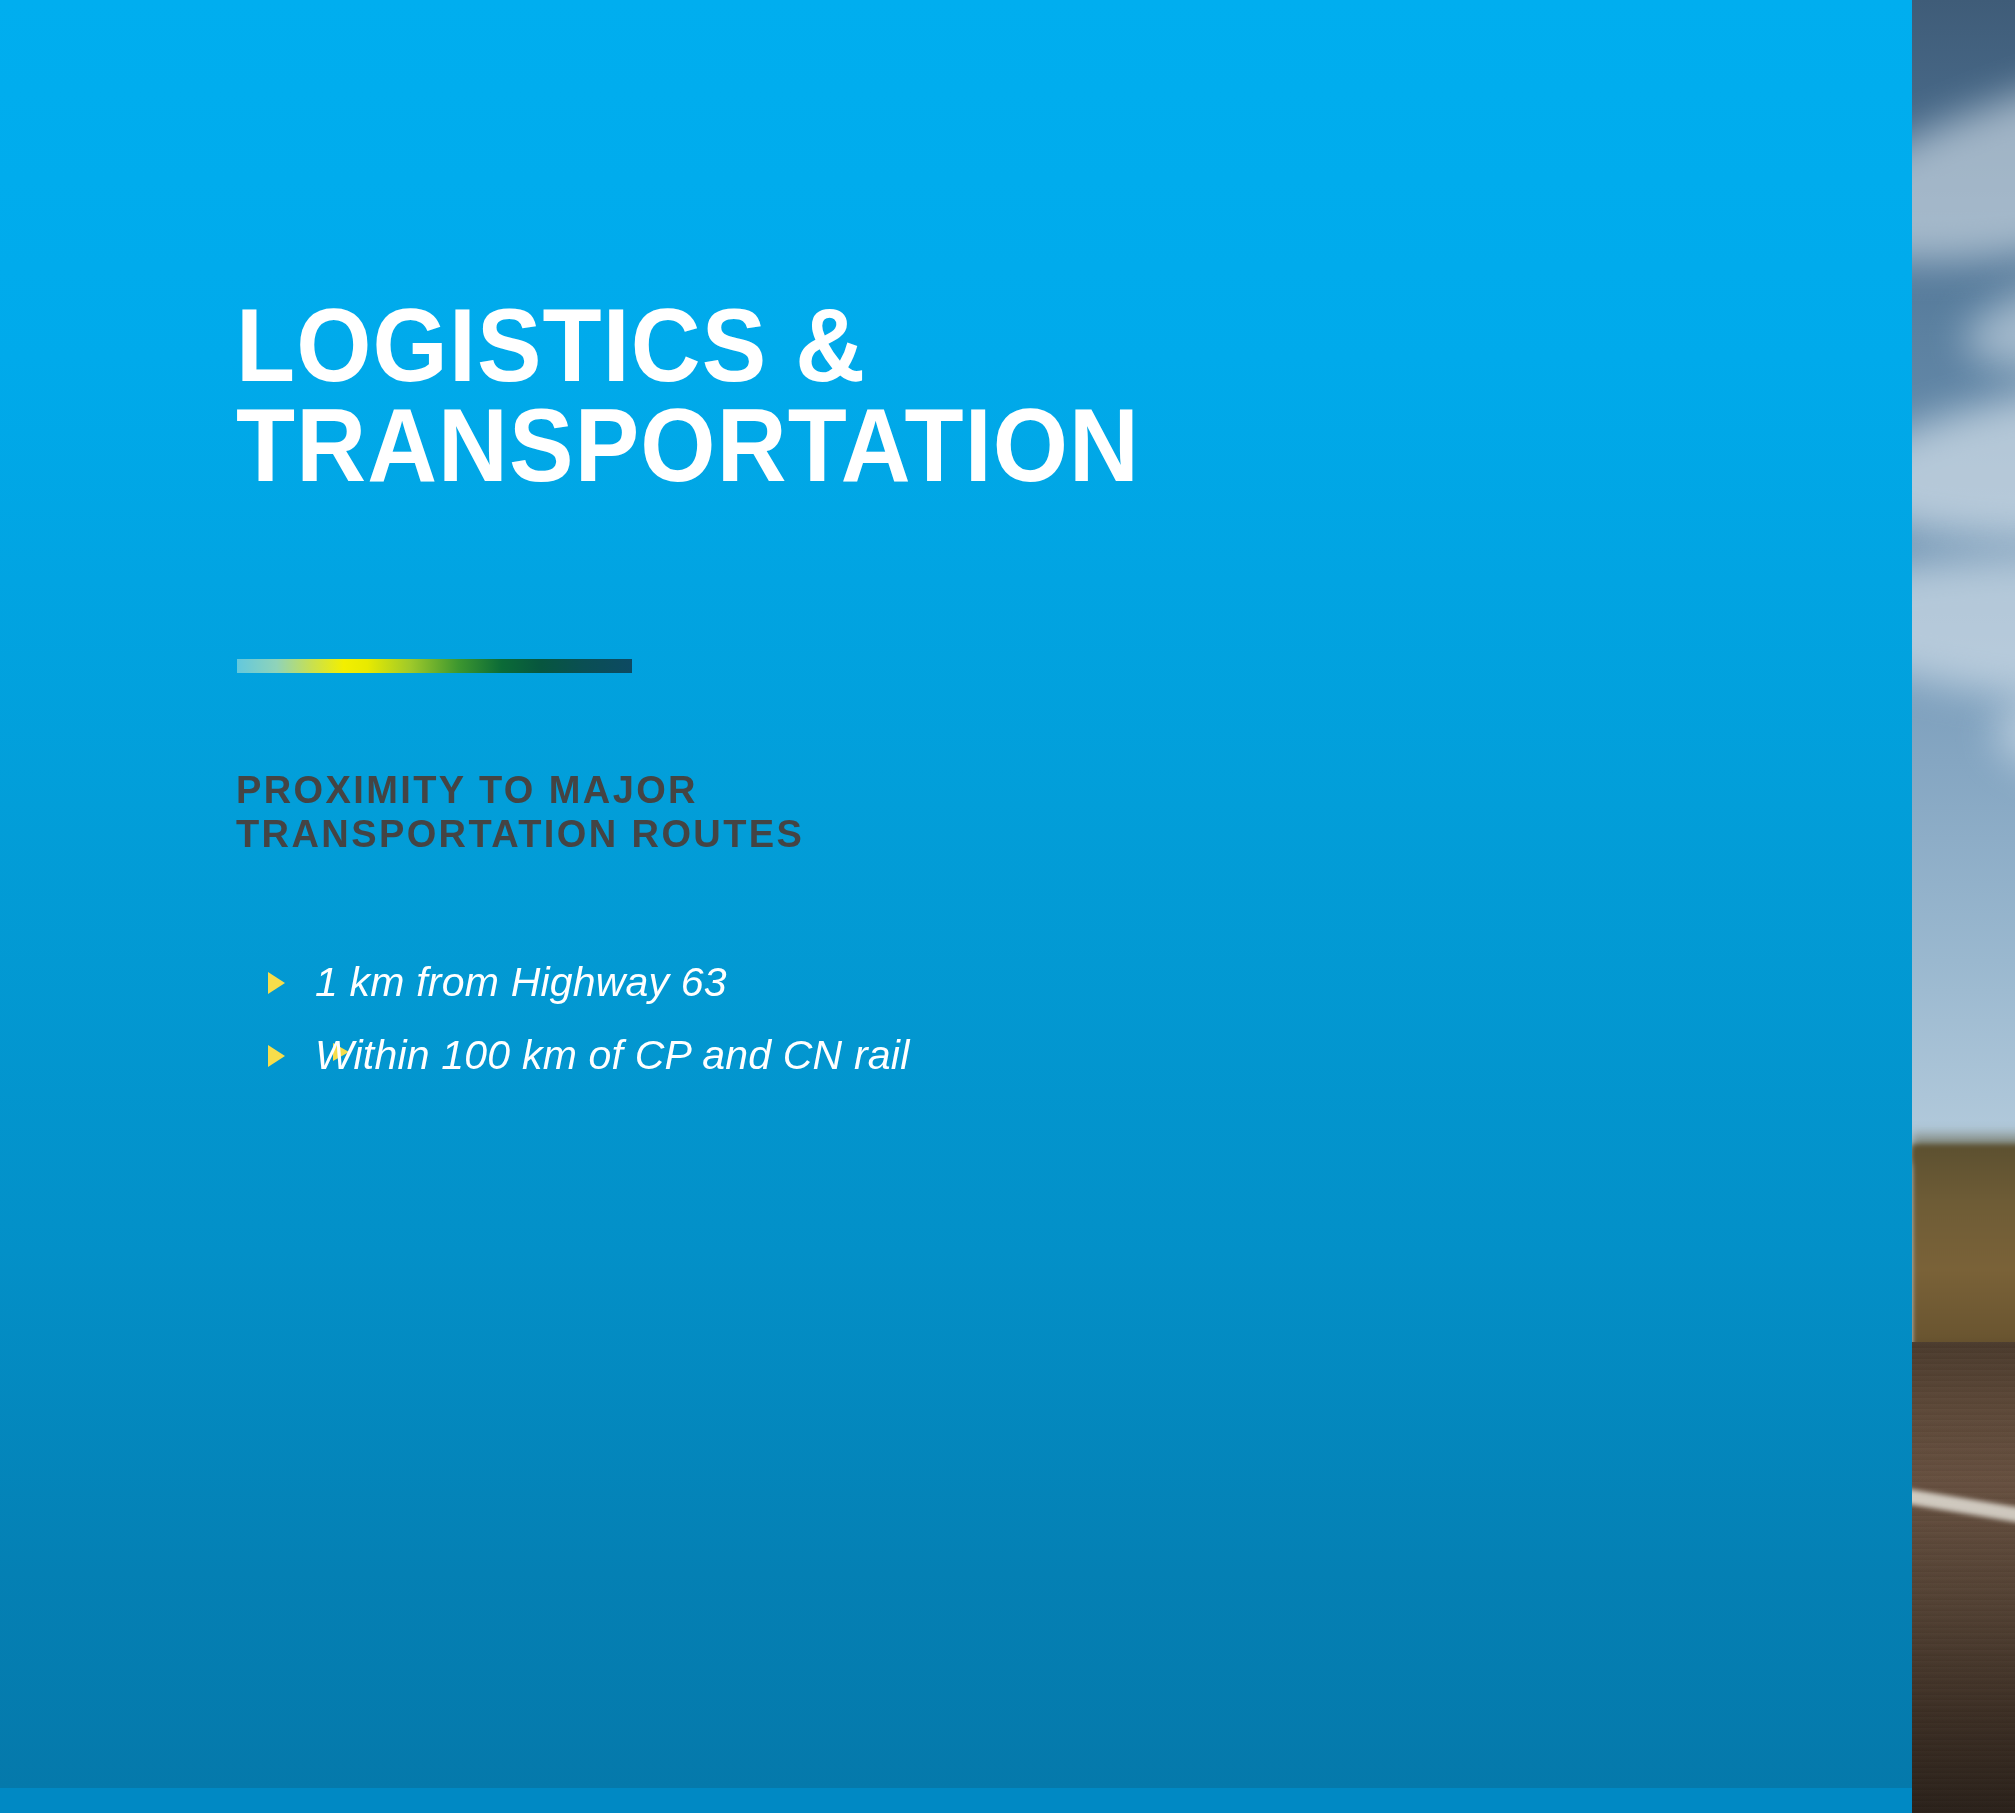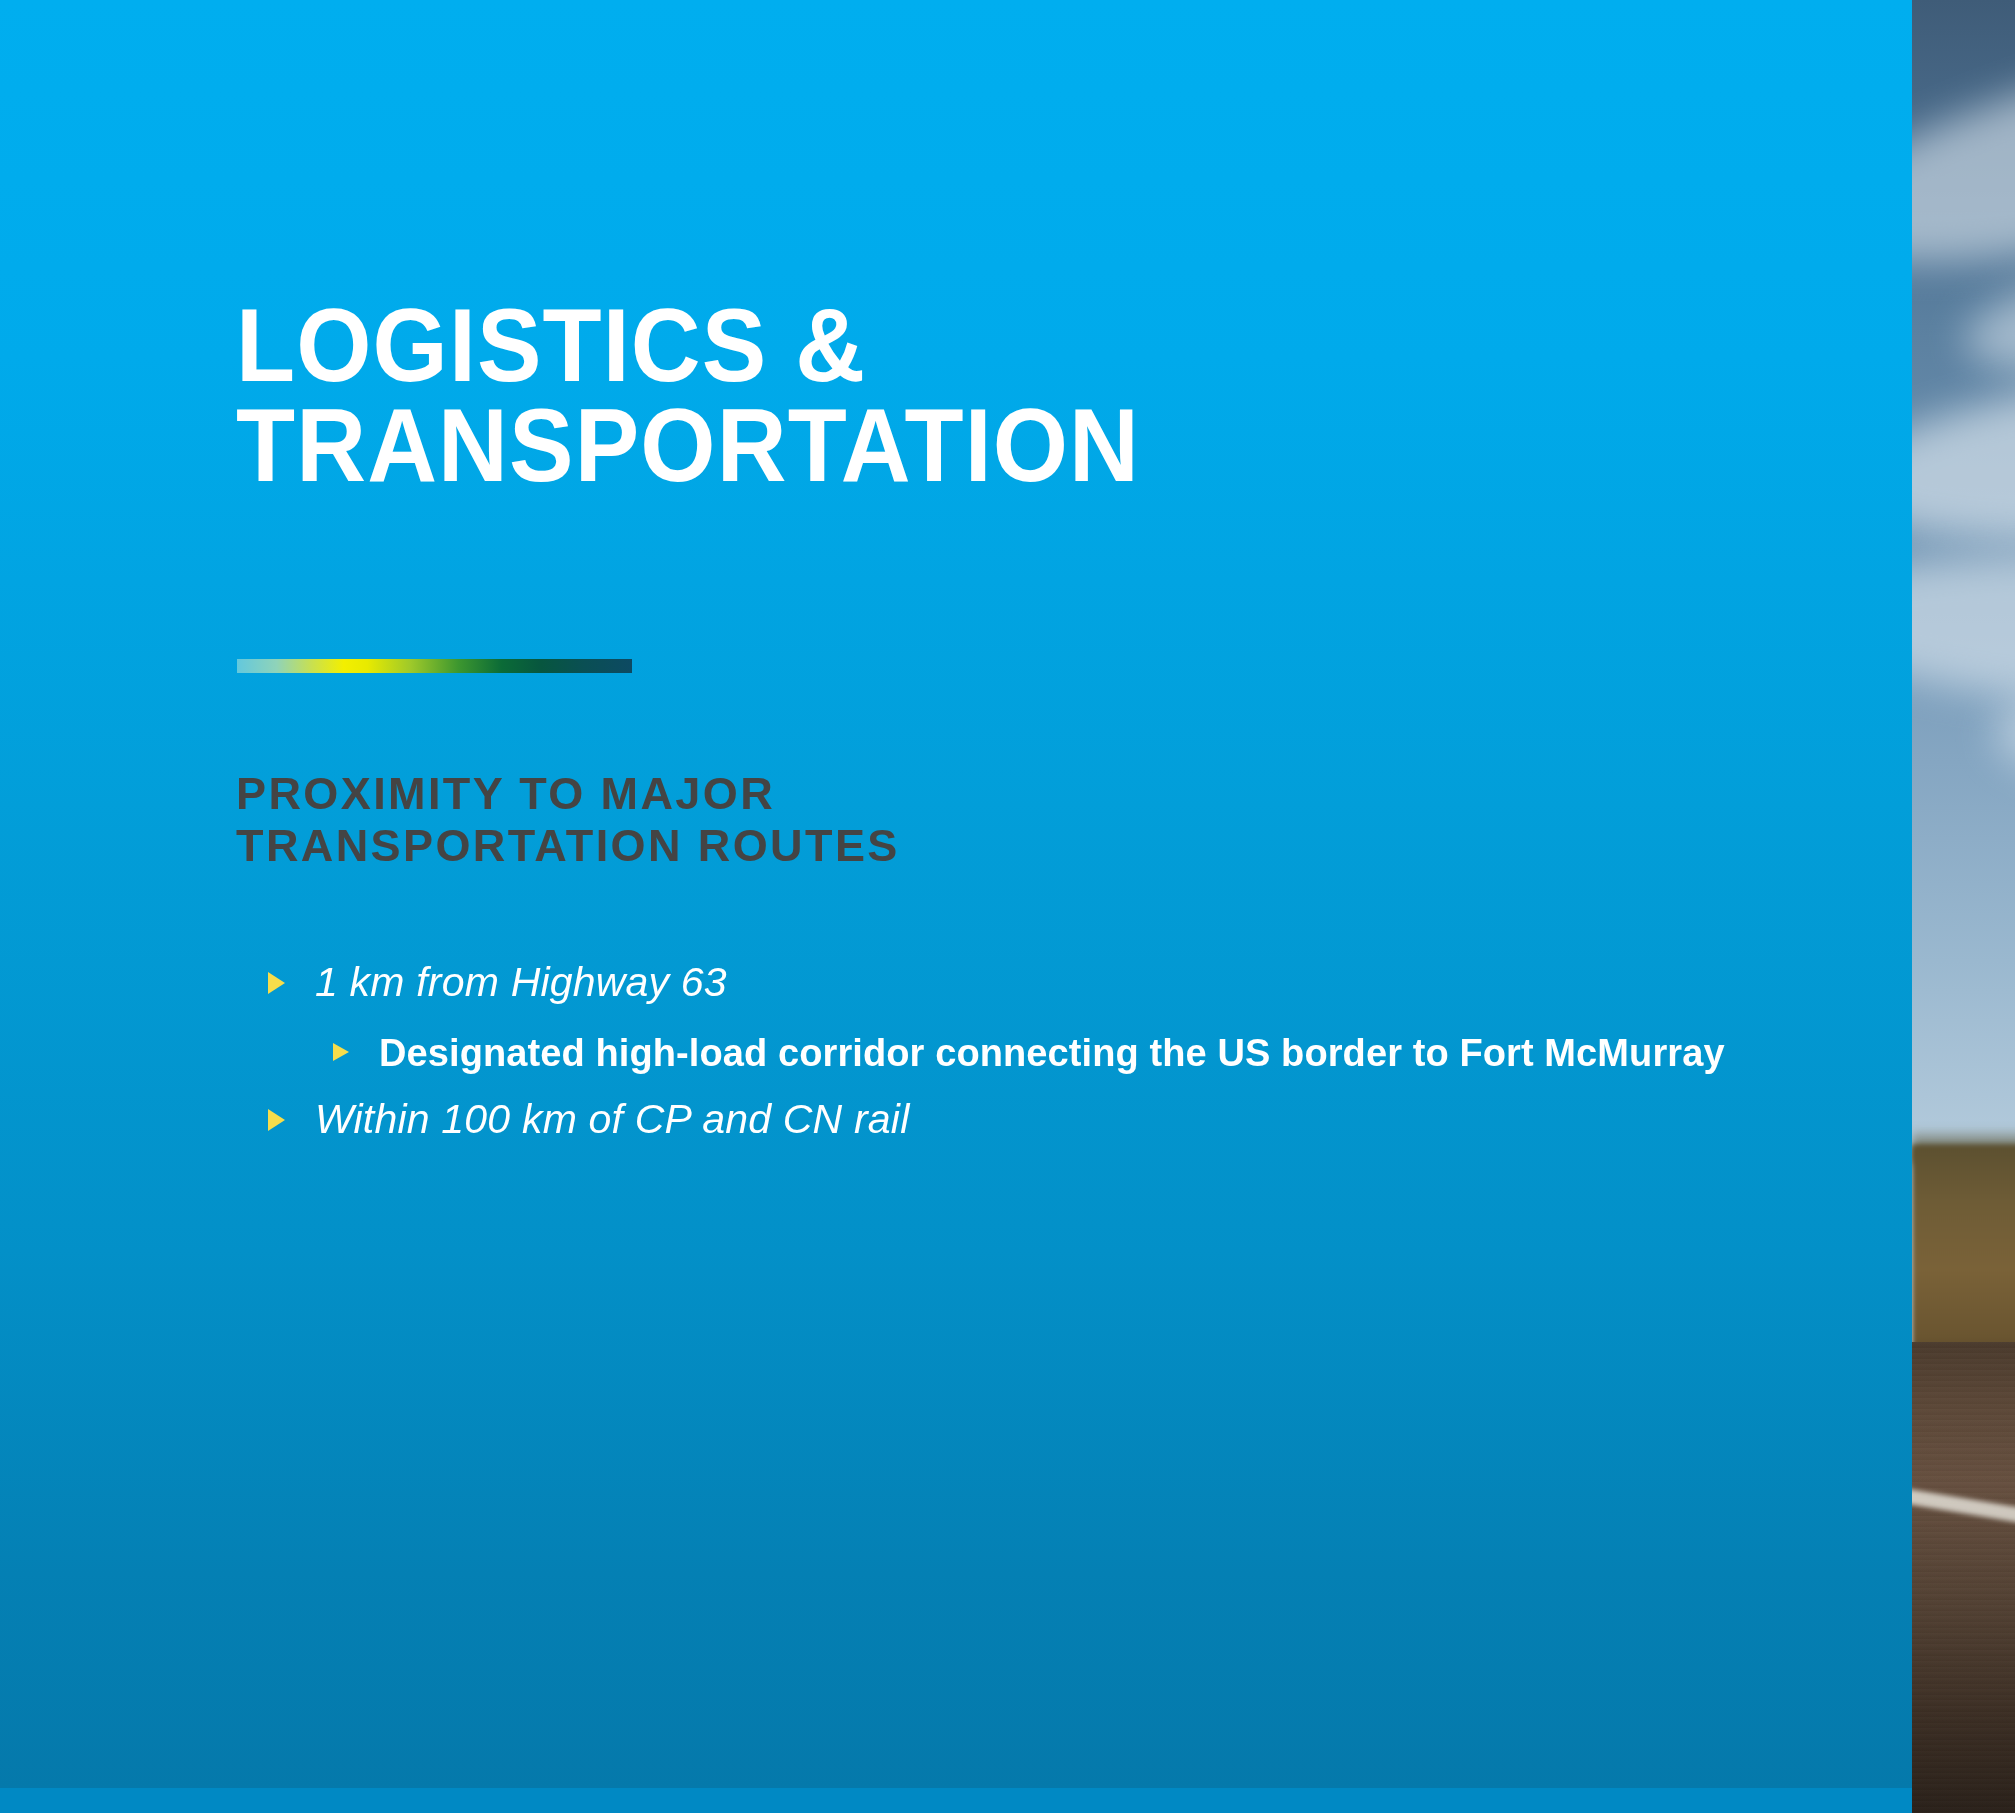--- a/index.html
+++ b/index.html
@@ -48,21 +48,21 @@
        #07563f 77%,
        #0a4f54 88%,
        #0d4a63 100%);
   }
 
   .subtitle{
     position:absolute; left:236px; top:768px;
     width:1330px;
     color:#444444;
     font-weight:bold;
-    font-size:45px;
+    font-size:38px;
     line-height:1.16;
     letter-spacing:2.4px;
     white-space:pre-line;
   }
 
   
   .bullets{ position:absolute; left:236px; top:956px; width:1612px; }
 
   .b-row{ position:relative; display:block; }
 
@@ -284,21 +284,20 @@
 
     <div class="bullets">
 
       <div class="b-row">
         <span class="tri tri-1"></span>
         <span class="b1-text">1 km from Highway 63</span>
       </div>
 
       <div class="b-row">
         <span class="tri tri-2"></span>
-        <span class="b2-text">Designated high-load corridor connecting the US border to Fort McMurray</span>
       </div>
 
 
 
       <div class="b-row">
         <span class="tri tri-1"></span>
         <span class="b1-text">Within 100 km of CP and CN rail</span>
       </div>
 
     </div>

